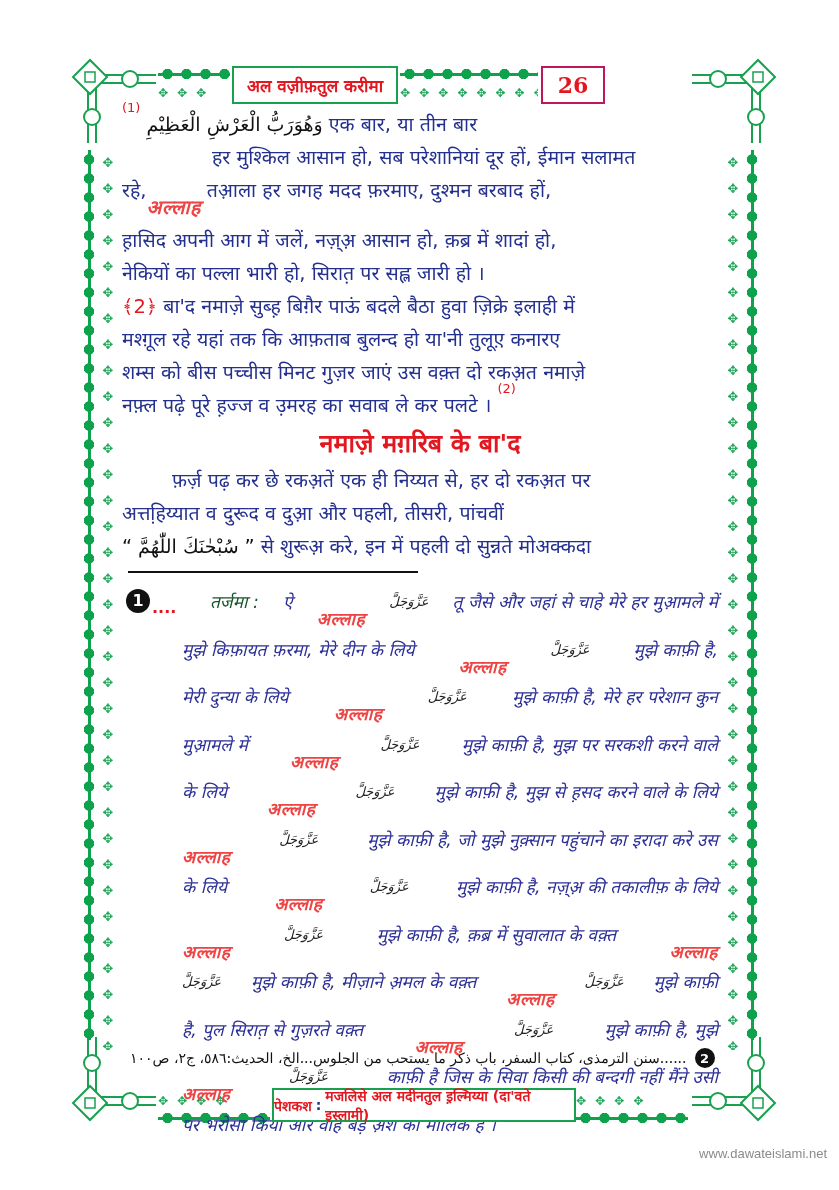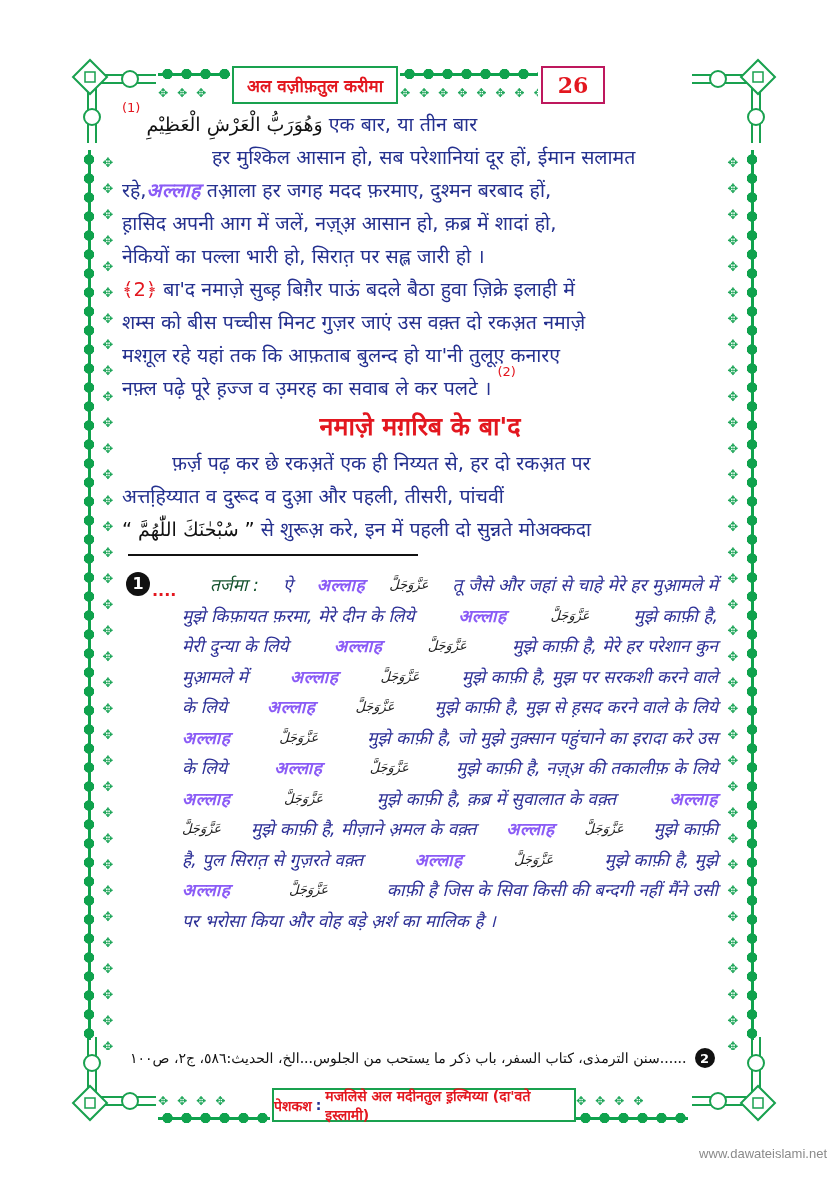--- a/index.html
+++ b/index.html
@@ -49,22 +49,23 @@
   }
 
   
   .content {
     position: absolute; left: 122px; top: 108px; width: 596px;
     color: #24308f; font-size: 19.5px; line-height: 33px;
   }
   .line { white-space: nowrap; display: flex; justify-content: space-between; }
   .line.left { justify-content: flex-start; gap: 6px; }
   .allah {
-    color: #8b5cf6; font-weight: bold; font-style: italic; font-family: "DejaVu Serif", serif;
+    color: #ef4444; font-weight: bold; font-style: italic; font-family: "DejaVu Serif", serif;
     letter-spacing: 0.5px;
+    margin-top: 17px;
   }
   .arabic { color: #111; font-family: "DejaVu Serif", serif; font-size: 19px; direction: rtl; }
   .arabic-sm { color: #222; font-family: "DejaVu Serif", serif; font-size: 13px; direction: rtl; }
   .sup { color: #e3171f; font-size: 13px; vertical-align: super; line-height: 0; }
   .marker { color: #e3171f; }
   .heading {
     color: #e3171f; font-size: 25px; font-weight: bold; text-align: center; line-height: 40px; margin: 2px 0 0;
   }
   .indent { padding-left: 52px; }
 
@@ -250,24 +251,24 @@
   </div>
   <div class="line left">
     <span>नेकियों का पल्ला भारी हो, सिरात़ पर सह्ल जारी हो ।</span>
   </div>
 
   <div class="line left">
     <span class="marker">﴾2﴿</span>
     <span>बा'द नमाज़े सुब्ह़ बिग़ैर पाऊं बदले बैठा हुवा ज़िक्रे इलाही में</span>
   </div>
   <div class="line">
+    <span>मश्ग़ूल रहे यहां तक कि आफ़ताब बुलन्द हो या'नी तुलूए़ कनारए</span>
+  </div>
+  <div class="line">
     <span>शम्स को बीस पच्चीस मिनट गुज़र जाएं उस वक़्त दो रकअ़त नमाज़े</span>
-  </div>
-  <div class="line">
-    <span>मश्ग़ूल रहे यहां तक कि आफ़ताब बुलन्द हो या'नी तुलूए़ कनारए</span>
   </div>
   <div class="line left">
     <span>नफ़्ल पढ़े पूरे ह़ज्ज व उ़मरह का सवाब ले कर पलटे ।</span>
     <span class="sup">(2)</span>
   </div>
 
   <div class="heading">नमाज़े मग़रिब के बा'द</div>
 
   <div class="line" style="padding-left:50px;">
     <span>फ़र्ज़ पढ़ कर छे रकअ़तें एक ही निय्यत से, हर दो रकअ़त पर</span>

